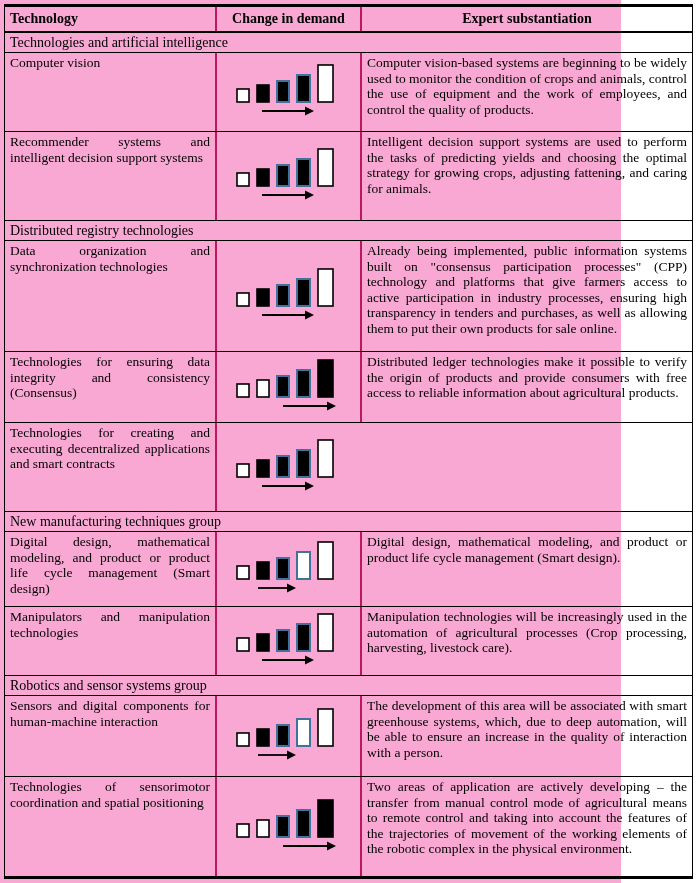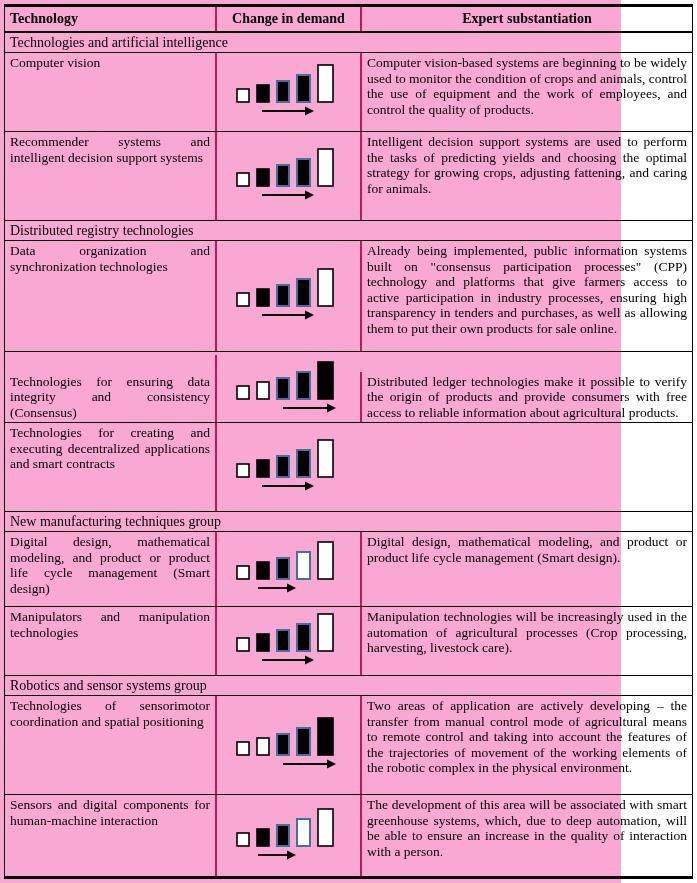--- a/index.html
+++ b/index.html
@@ -120,21 +120,21 @@
               <rect x="44" y="21" width="12" height="21" fill="#000000" stroke="#41719C" stroke-width="2"></rect>
               <rect x="64" y="15" width="13" height="27" fill="#000000" stroke="#41719C" stroke-width="2"></rect>
               <rect x="85" y="5" width="15" height="37" fill="#ffffff" stroke="#000000" stroke-width="1.6"></rect>
               <line x1="29" y1="51" x2="73" y2="51" stroke="#000" stroke-width="1.8"></line>
               <polygon points="72,46.5 72,55.5 81,51" fill="#000"></polygon>
             </svg></span>
       </div>
       <div class="cell c3">Already being implemented, public information systems built on "consensus participation processes" (CPP) technology and platforms that give farmers access to active participation in industry processes, ensuring high transparency in tenders and purchases, as well as allowing them to put their own products for sale online.</div>
     </div>
 
-    <div class="row" style="min-height:71px;align-items:flex-end;">
+    <div class="row" style="min-height:71px;">
       <div class="cell c1">Technologies for ensuring data integrity and consistency (Consensus)</div>
       <div class="cell c2">
         <span class="demand-icon"><svg width="112" height="60" viewBox="0 0 112 60" xmlns="http://www.w3.org/2000/svg">
               <rect x="4" y="29" width="12" height="13" fill="#ffffff" stroke="#000000" stroke-width="1.6"></rect>
               <rect x="24" y="25" width="12" height="17" fill="#ffffff" stroke="#000000" stroke-width="1.6"></rect>
               <rect x="44" y="21" width="12" height="21" fill="#000000" stroke="#41719C" stroke-width="2"></rect>
               <rect x="64" y="15" width="13" height="27" fill="#000000" stroke="#41719C" stroke-width="2"></rect>
               <rect x="85" y="5" width="15" height="37" fill="#000000" stroke="#000000" stroke-width="1.6"></rect>
               <line x1="50" y1="51" x2="95" y2="51" stroke="#000" stroke-width="1.8"></line>
               <polygon points="94,46.5 94,55.5 103,51" fill="#000"></polygon>
@@ -191,46 +191,46 @@
               <polygon points="72,46.5 72,55.5 81,51" fill="#000"></polygon>
             </svg></span>
       </div>
       <div class="cell c3">Manipulation technologies will be increasingly used in the automation of agricultural processes (Crop processing, harvesting, livestock care).</div>
     </div>
 
     <div class="row" style="min-height:19px;">
       <div class="cell section-cell">Robotics and sensor systems group</div>
     </div>
 
+    <div class="row" style="min-height:81px;">
+      <div class="cell c1">Sensors and digital components for human-machine interaction</div>
+      <div class="cell c2">
+        <span class="demand-icon"><svg width="112" height="60" viewBox="0 0 112 60" xmlns="http://www.w3.org/2000/svg">
+              <rect x="4" y="29" width="12" height="13" fill="#ffffff" stroke="#000000" stroke-width="1.6"></rect>
+              <rect x="24" y="25" width="12" height="17" fill="#000000" stroke="#000000" stroke-width="1.6"></rect>
+              <rect x="44" y="21" width="12" height="21" fill="#000000" stroke="#41719C" stroke-width="2"></rect>
+              <rect x="64" y="15" width="13" height="27" fill="#ffffff" stroke="#41719C" stroke-width="2"></rect>
+              <rect x="85" y="5" width="15" height="37" fill="#ffffff" stroke="#000000" stroke-width="1.6"></rect>
+              <line x1="25" y1="51" x2="55" y2="51" stroke="#000" stroke-width="1.8"></line>
+              <polygon points="54,46.5 54,55.5 63,51" fill="#000"></polygon>
+            </svg></span>
+      </div>
+      <div class="cell c3">The development of this area will be associated with smart greenhouse systems, which, due to deep automation, will be able to ensure an increase in the quality of interaction with a person.</div>
+    </div>
+
     <div class="row" style="min-height:99px;">
       <div class="cell c1">Technologies of sensorimotor coordination and spatial positioning</div>
       <div class="cell c2">
         <span class="demand-icon"><svg width="112" height="60" viewBox="0 0 112 60" xmlns="http://www.w3.org/2000/svg">
               <rect x="4" y="29" width="12" height="13" fill="#ffffff" stroke="#000000" stroke-width="1.6"></rect>
               <rect x="24" y="25" width="12" height="17" fill="#ffffff" stroke="#000000" stroke-width="1.6"></rect>
               <rect x="44" y="21" width="12" height="21" fill="#000000" stroke="#41719C" stroke-width="2"></rect>
               <rect x="64" y="15" width="13" height="27" fill="#000000" stroke="#41719C" stroke-width="2"></rect>
               <rect x="85" y="5" width="15" height="37" fill="#000000" stroke="#000000" stroke-width="1.6"></rect>
               <line x1="50" y1="51" x2="95" y2="51" stroke="#000" stroke-width="1.8"></line>
               <polygon points="94,46.5 94,55.5 103,51" fill="#000"></polygon>
             </svg></span>
       </div>
       <div class="cell c3">Two areas of application are actively developing – the transfer from manual control mode of agricultural means to remote control and taking into account the features of the trajectories of movement of the working elements of the robotic complex in the physical environment.</div>
     </div>
 
-    <div class="row" style="min-height:81px;">
-      <div class="cell c1">Sensors and digital components for human-machine interaction</div>
-      <div class="cell c2">
-        <span class="demand-icon"><svg width="112" height="60" viewBox="0 0 112 60" xmlns="http://www.w3.org/2000/svg">
-              <rect x="4" y="29" width="12" height="13" fill="#ffffff" stroke="#000000" stroke-width="1.6"></rect>
-              <rect x="24" y="25" width="12" height="17" fill="#000000" stroke="#000000" stroke-width="1.6"></rect>
-              <rect x="44" y="21" width="12" height="21" fill="#000000" stroke="#41719C" stroke-width="2"></rect>
-              <rect x="64" y="15" width="13" height="27" fill="#ffffff" stroke="#41719C" stroke-width="2"></rect>
-              <rect x="85" y="5" width="15" height="37" fill="#ffffff" stroke="#000000" stroke-width="1.6"></rect>
-              <line x1="25" y1="51" x2="55" y2="51" stroke="#000" stroke-width="1.8"></line>
-              <polygon points="54,46.5 54,55.5 63,51" fill="#000"></polygon>
-            </svg></span>
-      </div>
-      <div class="cell c3">The development of this area will be associated with smart greenhouse systems, which, due to deep automation, will be able to ensure an increase in the quality of interaction with a person.</div>
-    </div>
-
   </div>
 </div>
 
 </body></html>

